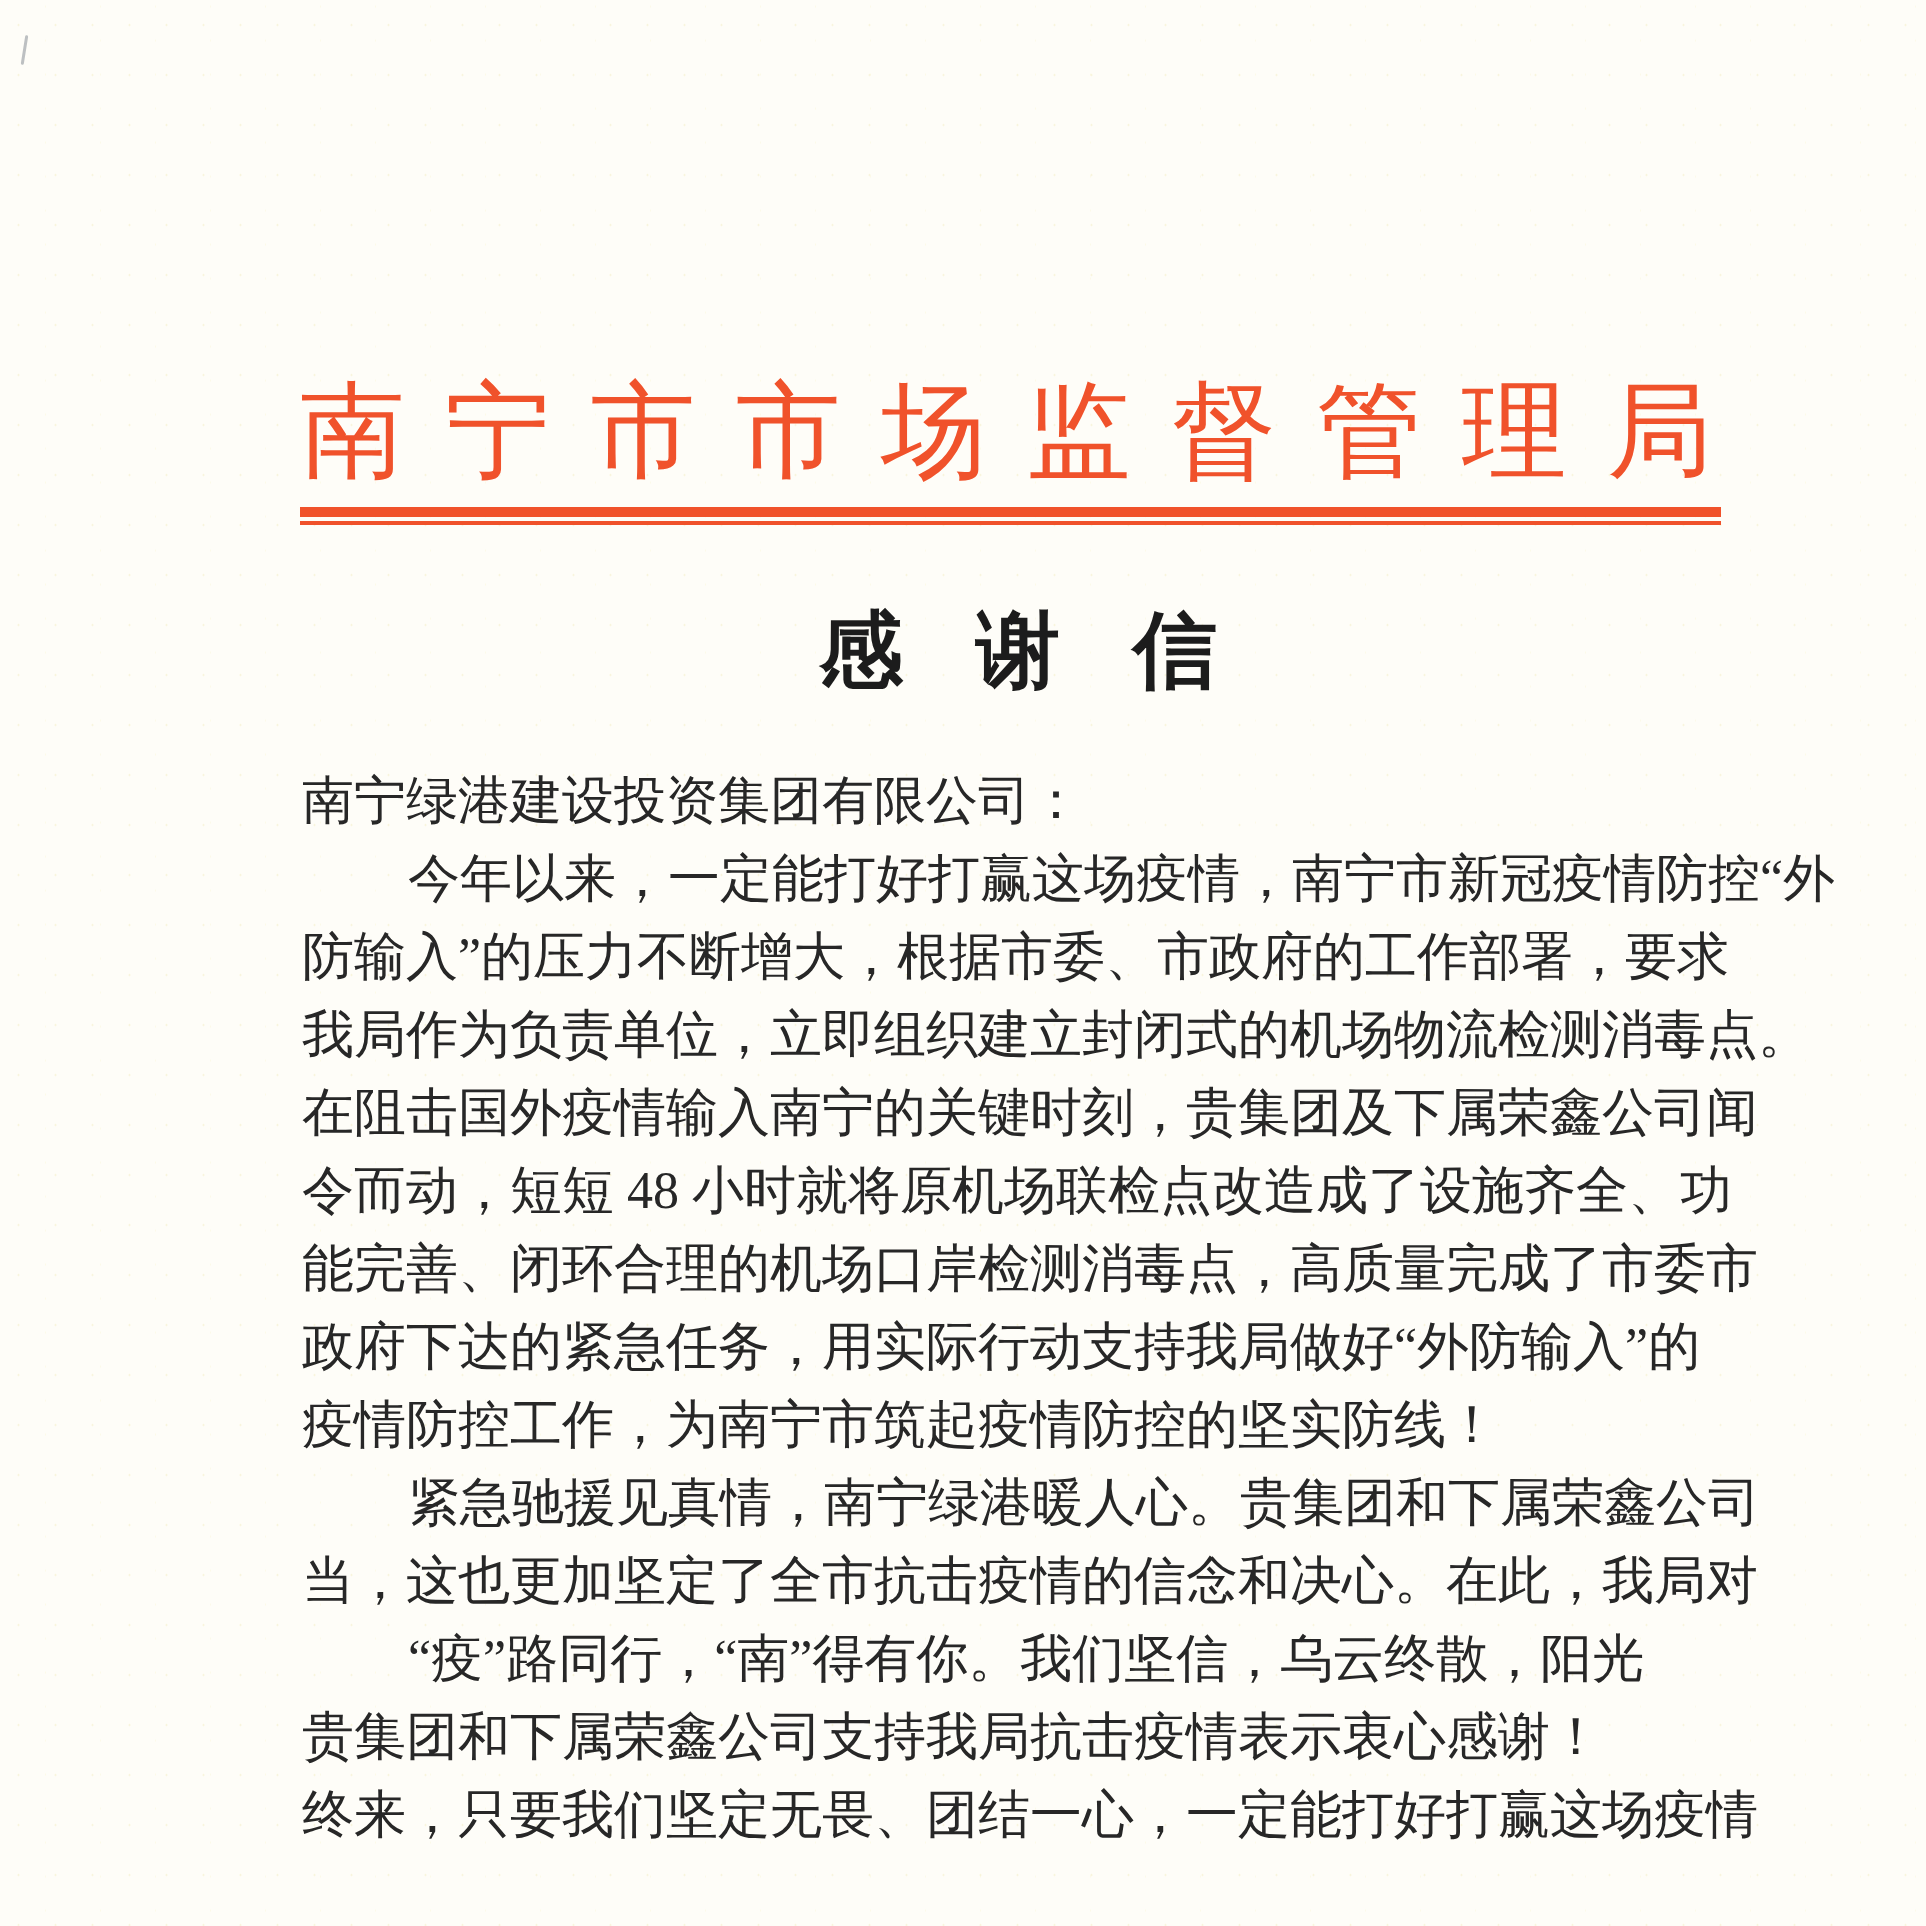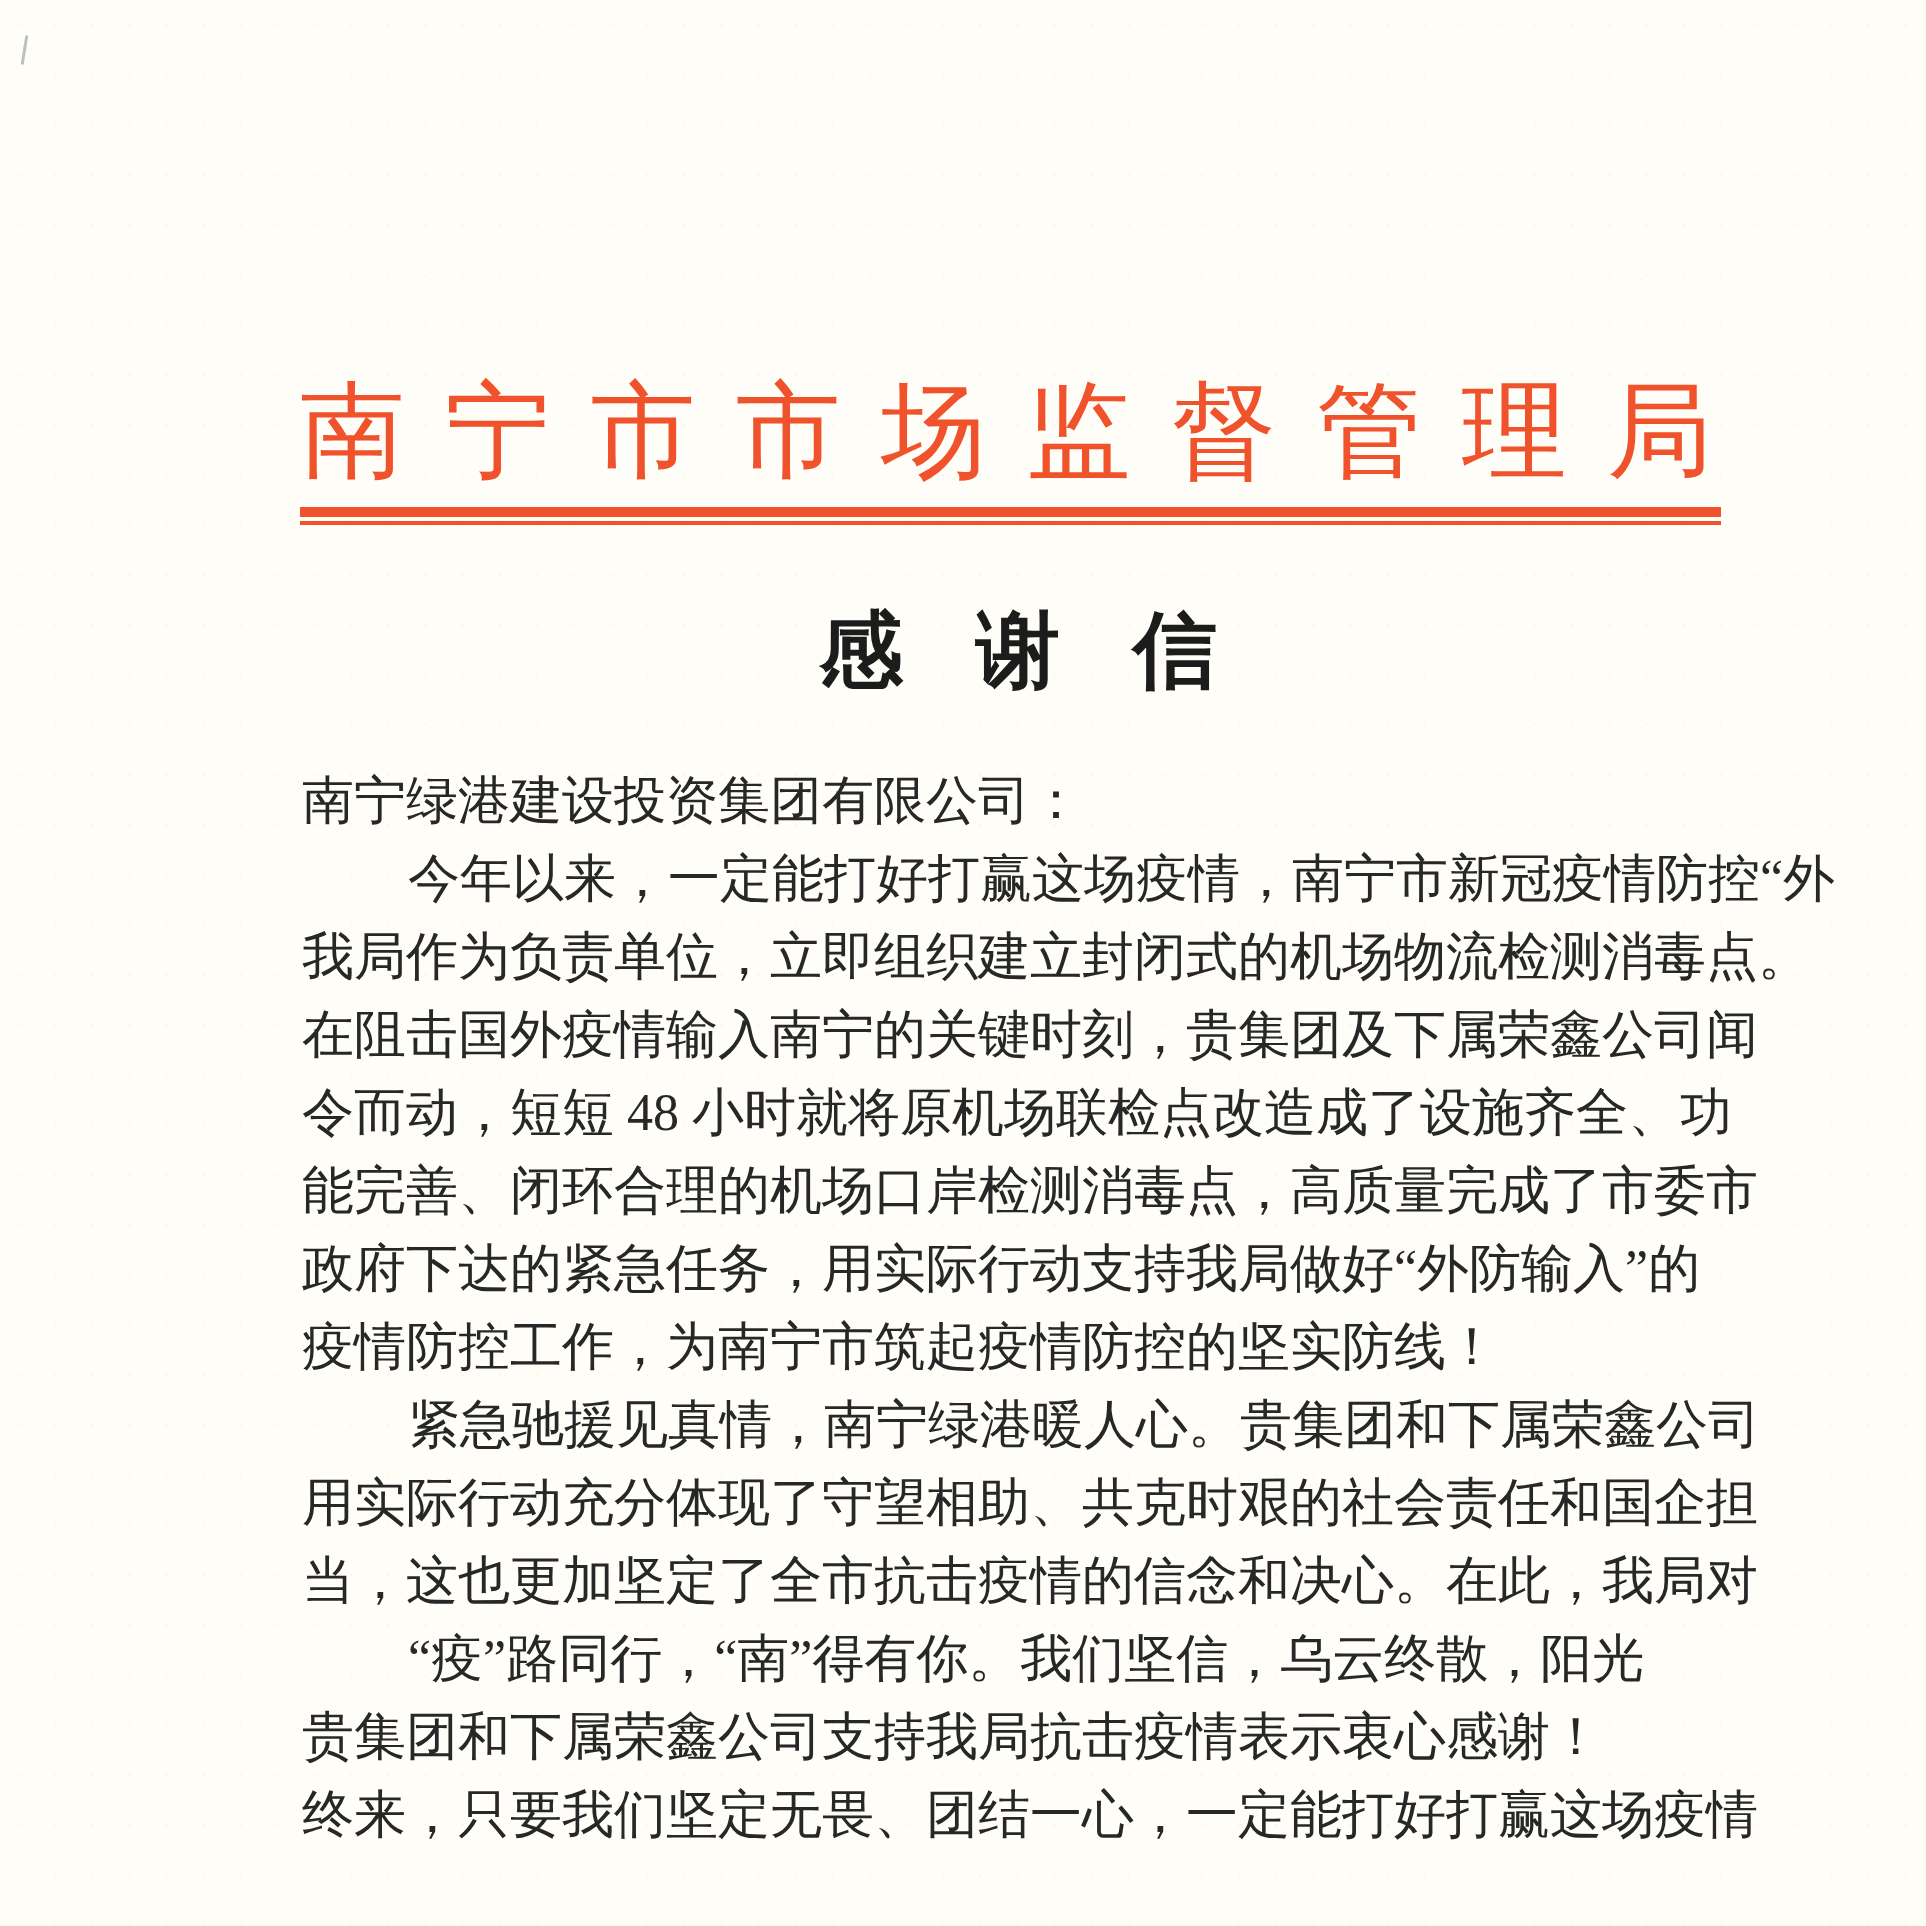--- a/index.html
+++ b/index.html
@@ -62,28 +62,28 @@
 
   <div class="lh-title">南宁市市场监督管理局</div>
   <div class="lh-rule-thick"></div>
   <div class="lh-rule-thin"></div>
 
   <div class="doc-title">感谢信</div>
 
   <div class="body-lines">
       <div class="bline">南宁绿港建设投资集团有限公司：</div>
       <div class="bline ind">今年以来，一定能打好打赢这场疫情，南宁市新冠疫情防控“外</div>
+      <div class="bline">防输入”的压力不断增大，根据市委、市政府的工作部署，要求</div>
       <div class="bline">我局作为负责单位，立即组织建立封闭式的机场物流检测消毒点。</div>
       <div class="bline">在阻击国外疫情输入南宁的关键时刻，贵集团及下属荣鑫公司闻</div>
       <div class="bline">令而动，短短 48 小时就将原机场联检点改造成了设施齐全、功</div>
       <div class="bline">能完善、闭环合理的机场口岸检测消毒点，高质量完成了市委市</div>
       <div class="bline">政府下达的紧急任务，用实际行动支持我局做好“外防输入”的</div>
       <div class="bline">疫情防控工作，为南宁市筑起疫情防控的坚实防线！</div>
       <div class="bline ind">紧急驰援见真情，南宁绿港暖人心。贵集团和下属荣鑫公司</div>
-      <div class="bline">用实际行动充分体现了守望相助、共克时艰的社会责任和国企担</div>
       <div class="bline">当，这也更加坚定了全市抗击疫情的信念和决心。在此，我局对</div>
       <div class="bline ind">“疫”路同行，“南”得有你。我们坚信，乌云终散，阳光</div>
       <div class="bline">贵集团和下属荣鑫公司支持我局抗击疫情表示衷心感谢！</div>
       <div class="bline">终来，只要我们坚定无畏、团结一心，一定能打好打赢这场疫情</div>
     </div>
 
 </div>
 
 
 </body></html>

